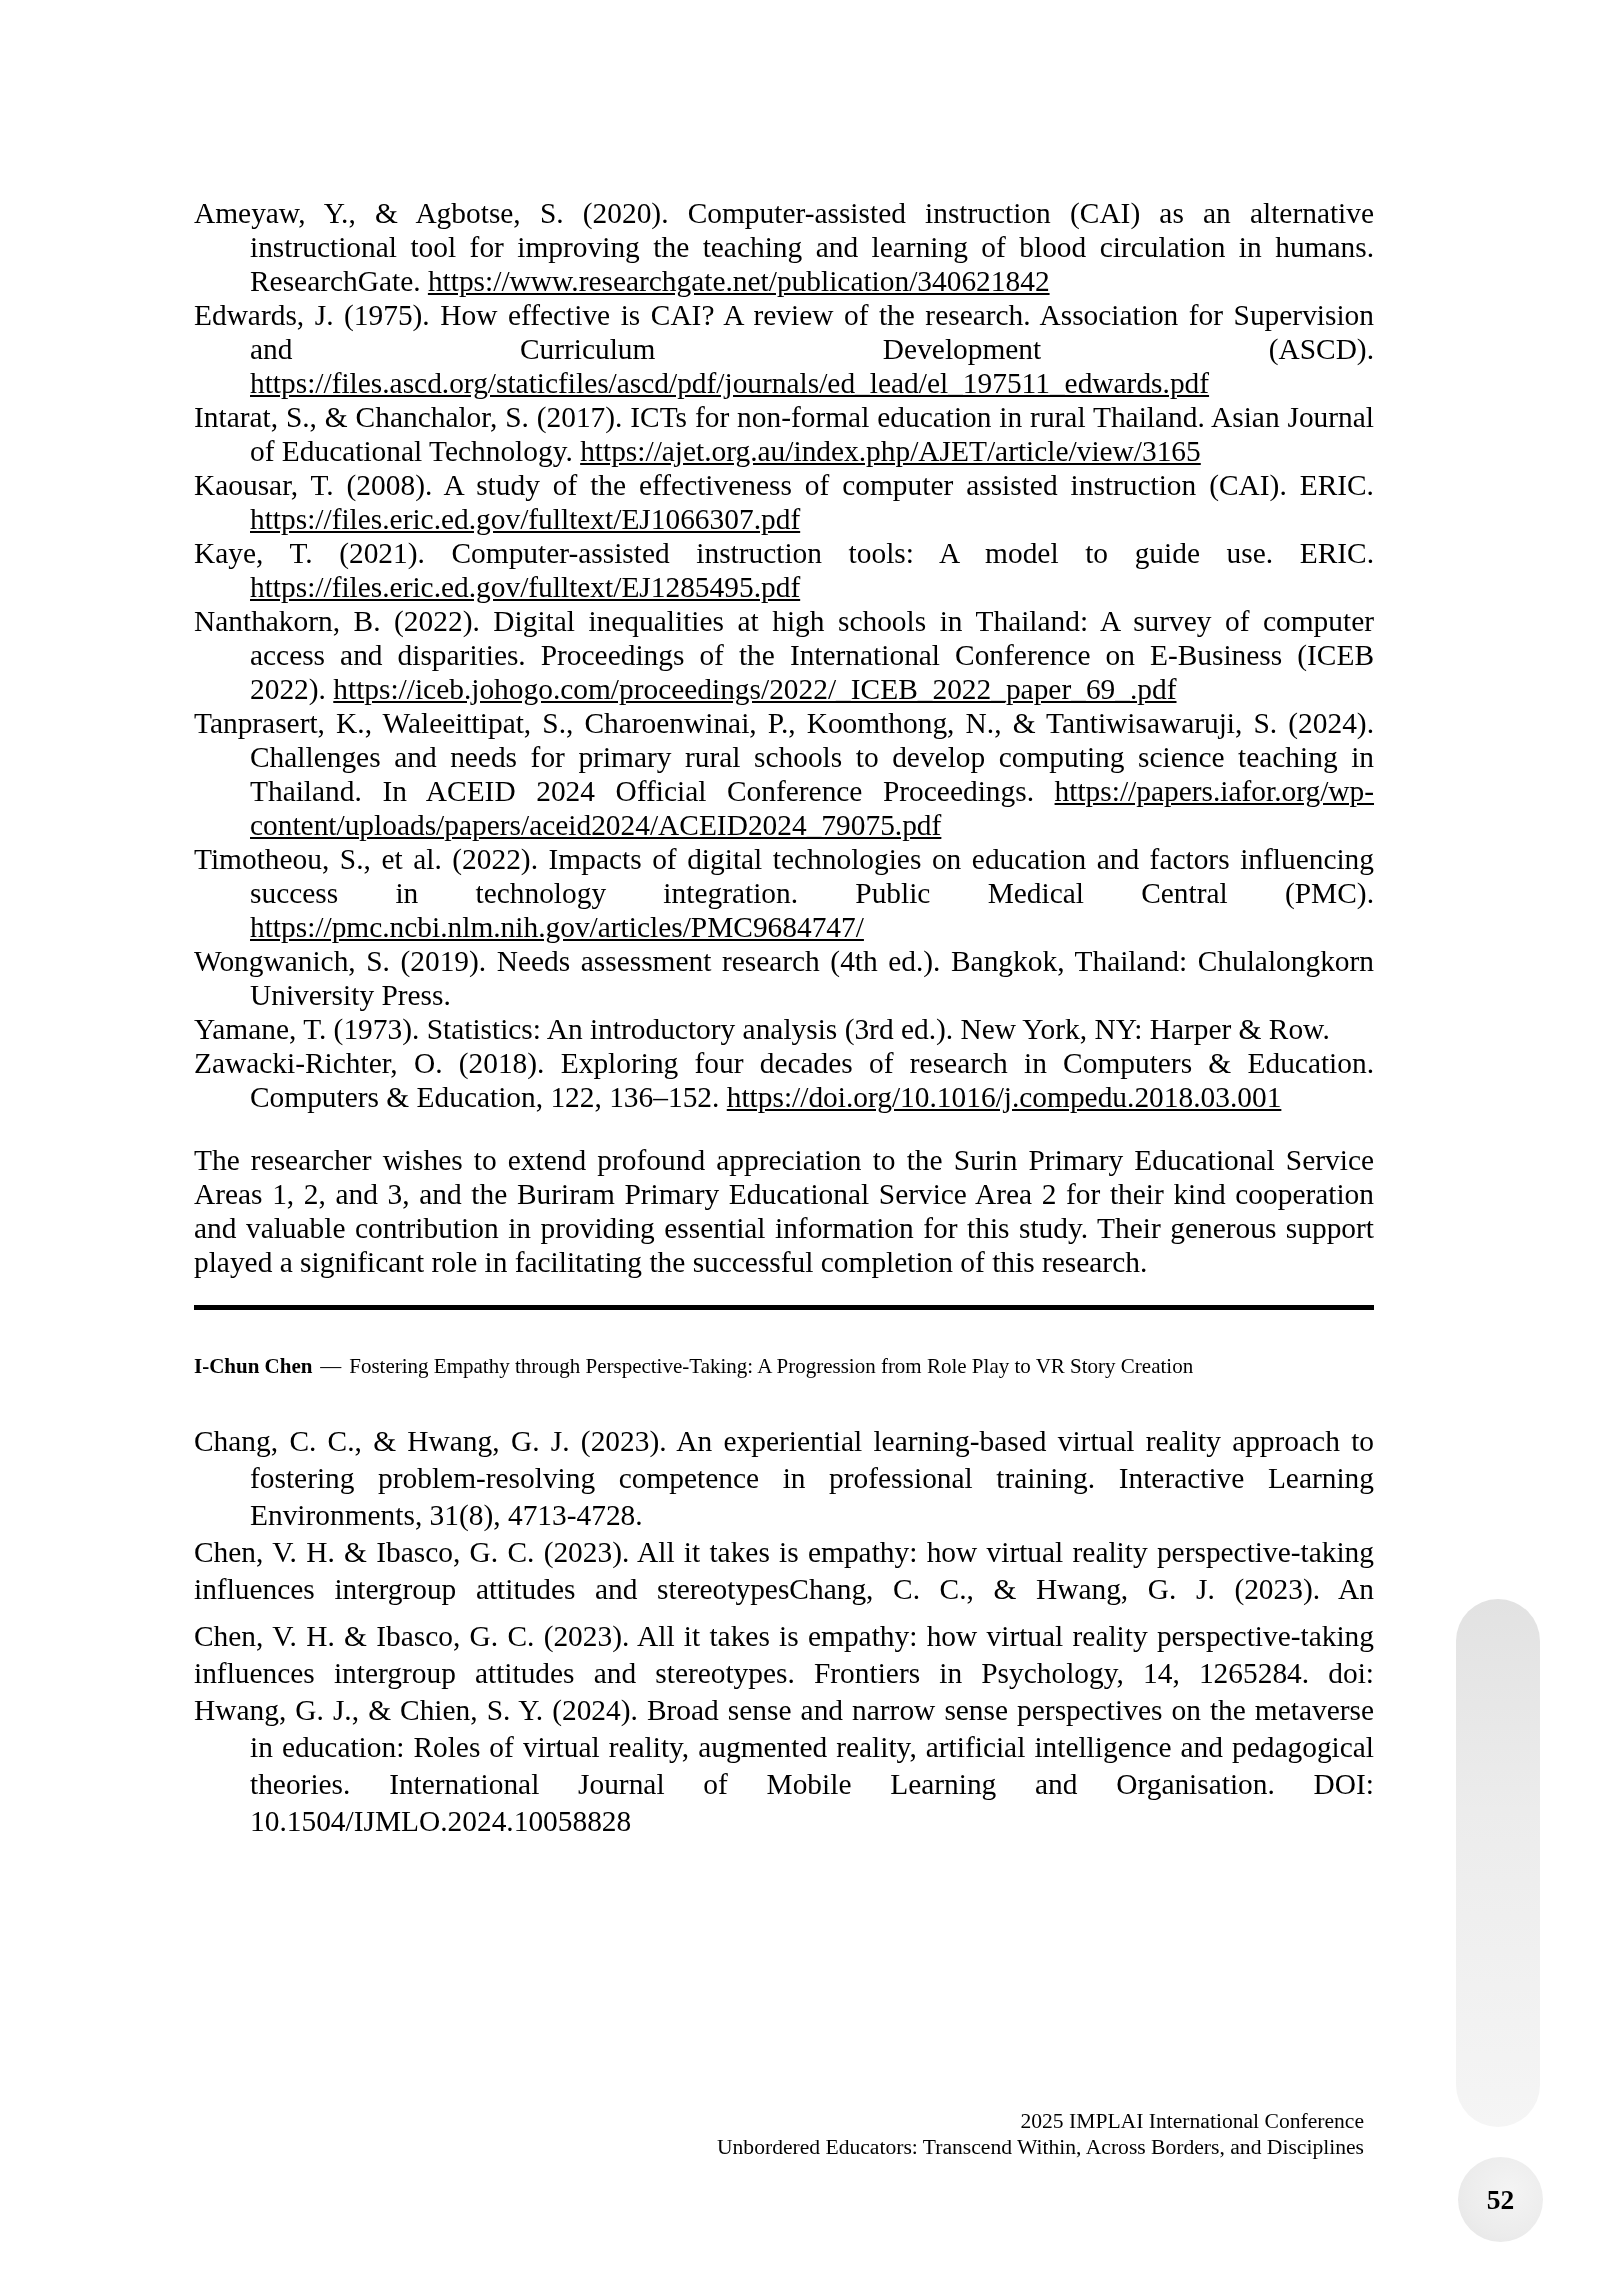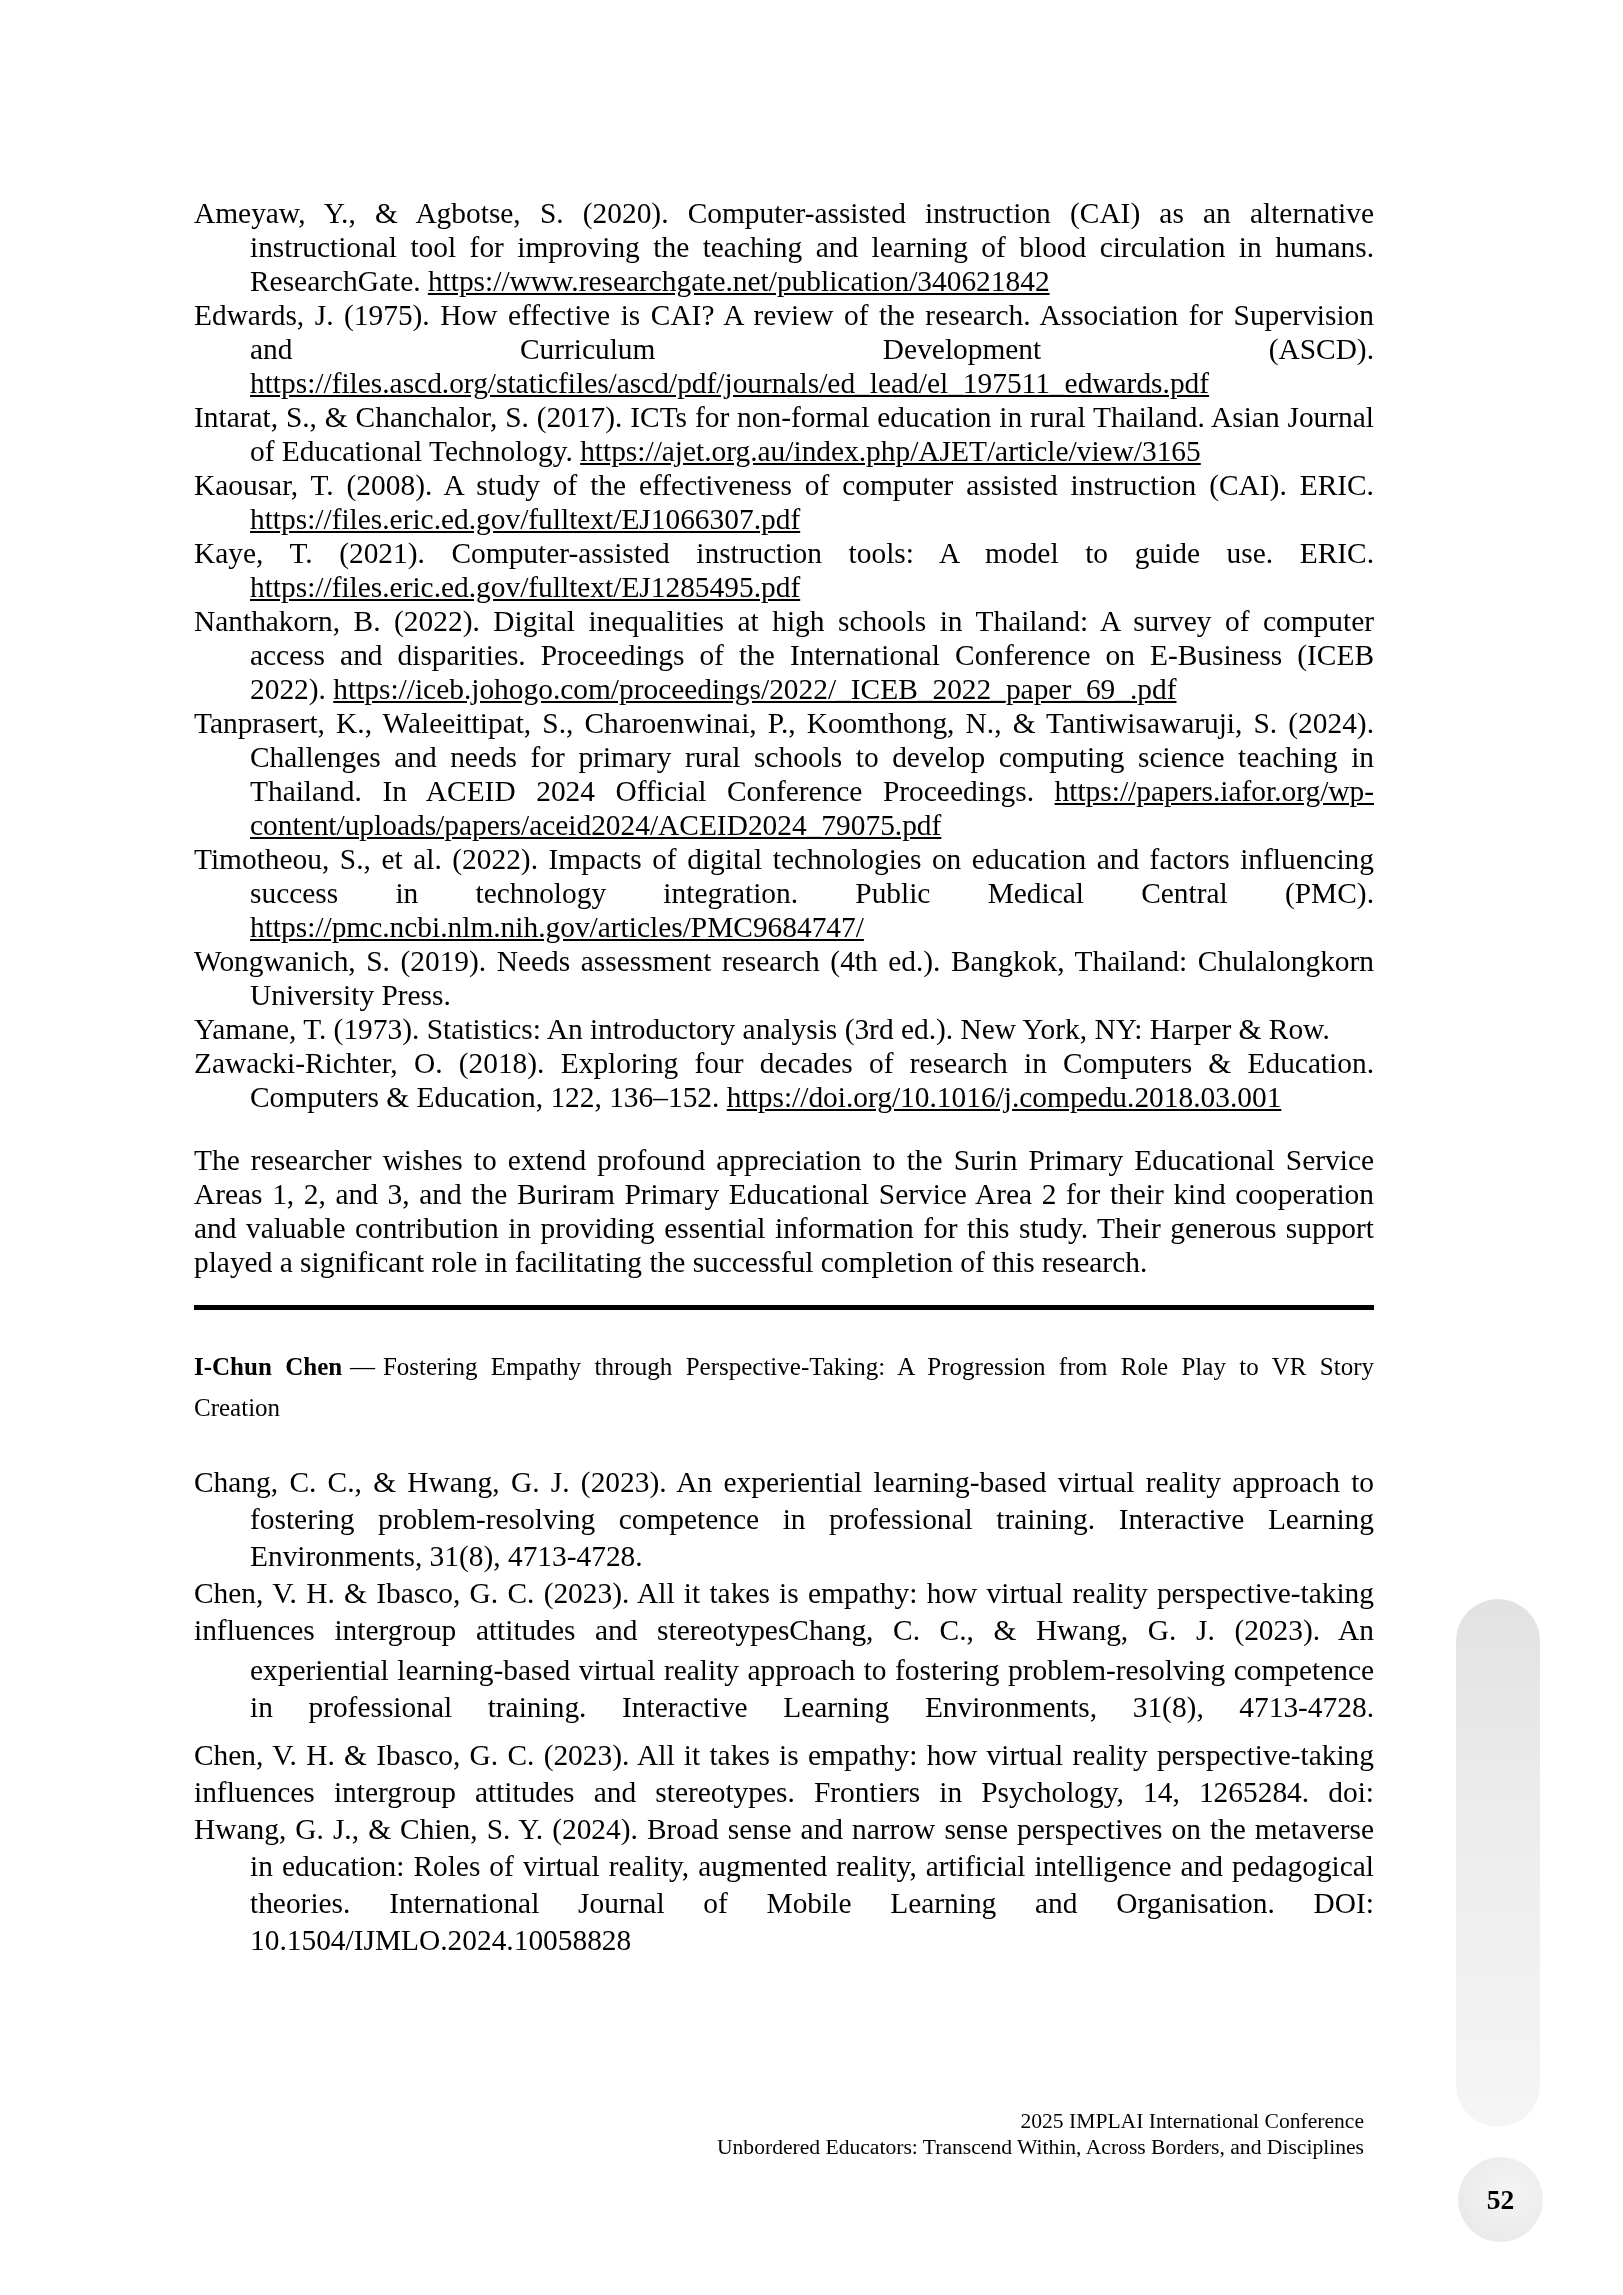--- a/index.html
+++ b/index.html
@@ -30,21 +30,21 @@
   .ack{margin-top:29px;}
   .ack p{margin:0;}
   .ack .body{text-align:justify;}
   
   .rule{
     border:none;height:4.6px;background:#000;width:100%;
     margin:26px 0 0 0;
   }
   
   .heading{
-    margin:36px 0 0 0;font-size:25px;line-height:41px;text-align:justify;
+    margin:36px 0 0 0;font-size:21px;line-height:41px;text-align:justify;
   }
   .heading .dash{margin:0 7.9px;}
   .refs2{margin-top:36px;}
   
   .footer{
     position:absolute;left:184px;width:1180px;top:2108px;
     text-align:right;font-size:21.6px;line-height:26px;
   }
   
   .capsule{
@@ -85,21 +85,20 @@
 
   <hr class="rule">
 
   <p class="heading">
     <span class="b">I-Chun Chen</span><span class="dash">—</span><span class="i">Fostering Empathy through Perspective-Taking: A Progression from Role Play to VR Story Creation</span>
   </p>
 
   <div class="refs2">
       <p class="ref"><span>Chang, C. C., &amp; Hwang, G. J. (2023). An experiential learning-based virtual reality approach to fostering problem-resolving competence in professional training. </span><span class="i">Interactive Learning Environments</span><span>, 31(8), 4713-4728.</span></p>
       <p class="ref flush just-last"><span>Chen, V. H. &amp; Ibasco, G. C. (2023). All it takes is empathy: how virtual reality perspective-taking influences intergroup attitudes and stereotypesChang, C. C., &amp; Hwang, G. J. (2023). An</span></p>
-      <p class="ref cont wide"><span>experiential learning-based virtual reality approach to fostering problem-resolving competence in professional training. </span><span class="i">Interactive Learning Environments, 31</span><span>(8), 4713-4728.</span></p>
       <p class="ref flush just-last gap-top"><span>Chen, V. H. &amp; Ibasco, G. C. (2023). All it takes is empathy: how virtual reality perspective-taking influences intergroup attitudes and stereotypes. Frontiers in Psychology, 14, 1265284. doi:</span></p>
       <p class="ref"><span>Hwang, G. J., &amp; Chien, S. Y. (2024). Broad sense and narrow sense perspectives on the metaverse in education: Roles of virtual reality, augmented reality, artificial intelligence and pedagogical theories. </span><span class="i">International Journal of Mobile Learning and Organisation</span><span>. DOI: 10.1504/IJMLO.2024.10058828</span></p>
     </div>
 
 </div>
 
 <div class="capsule"></div>
 
 <div class="page-badge">
   <span>52</span>

